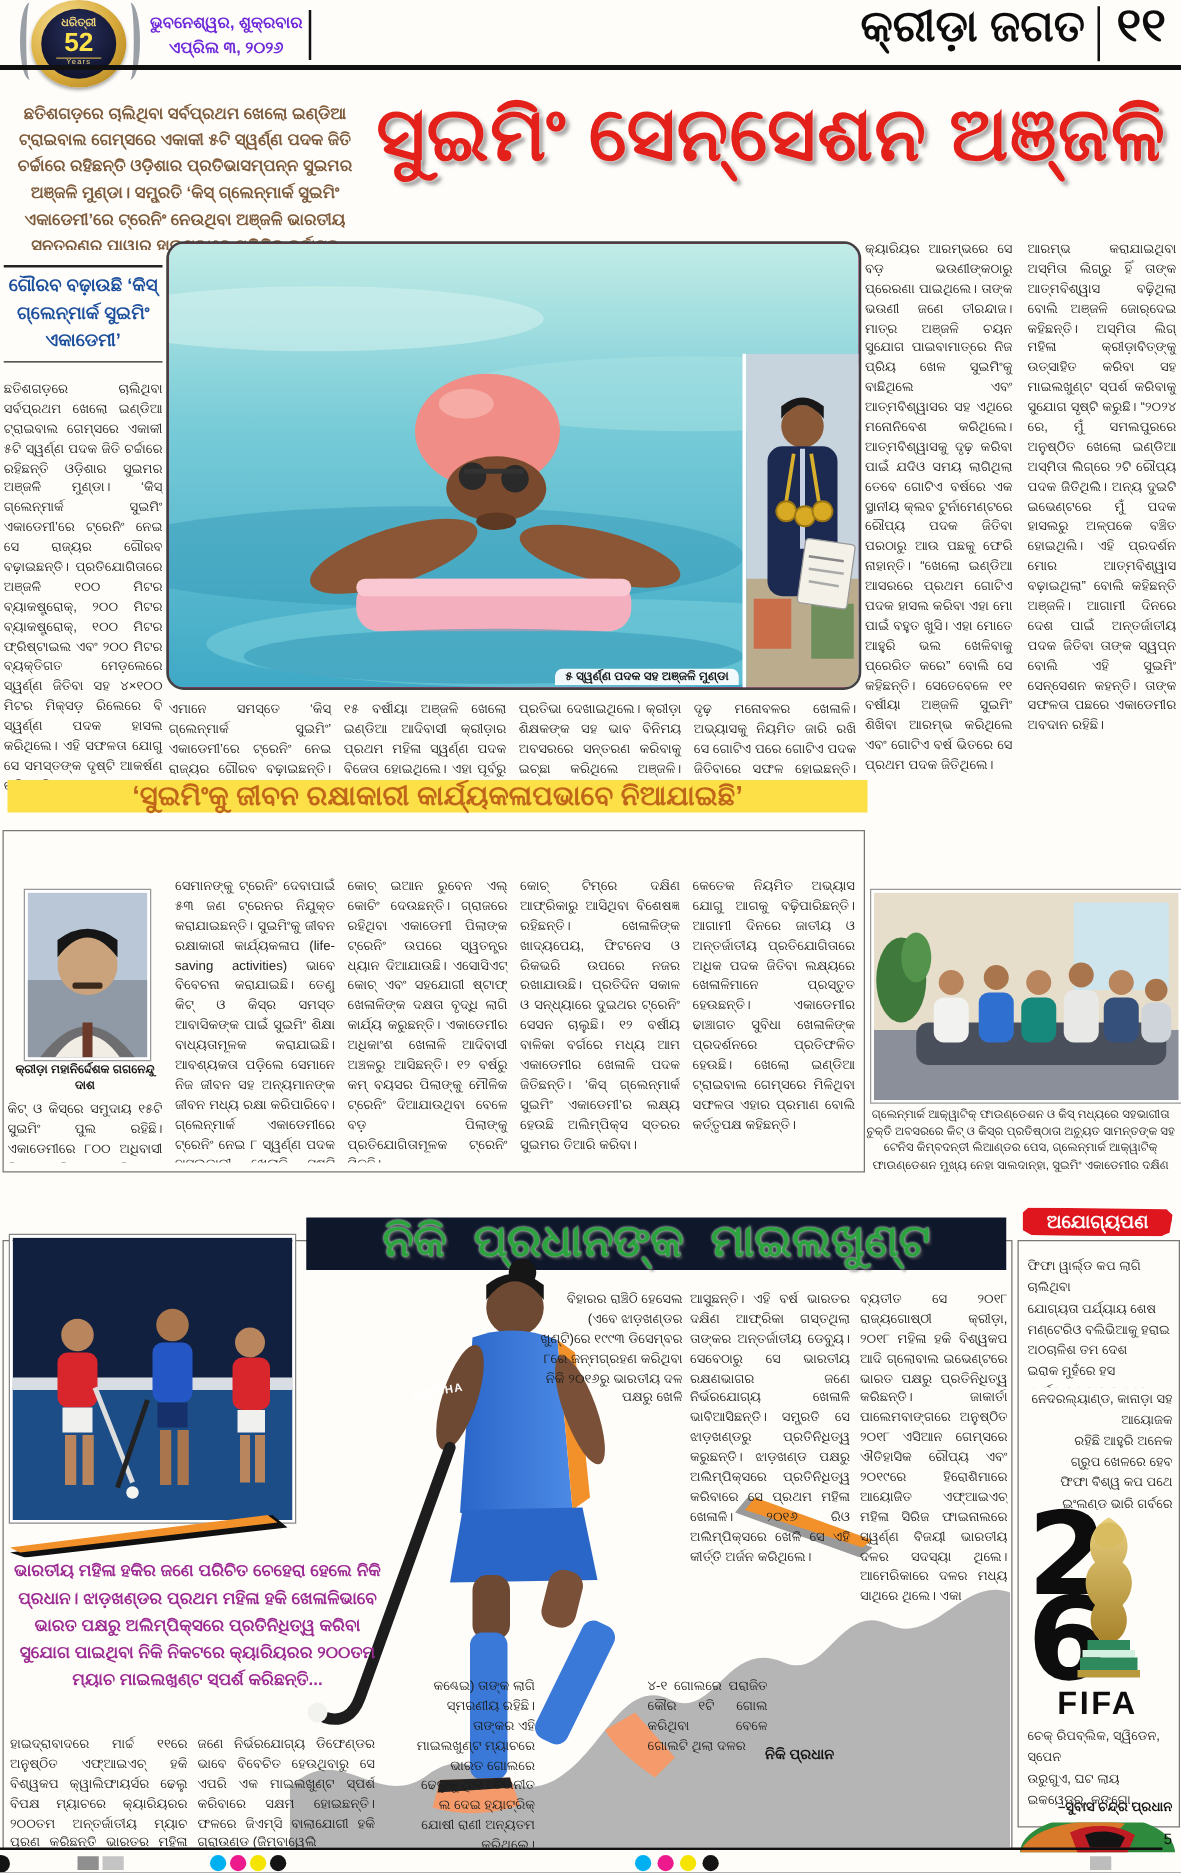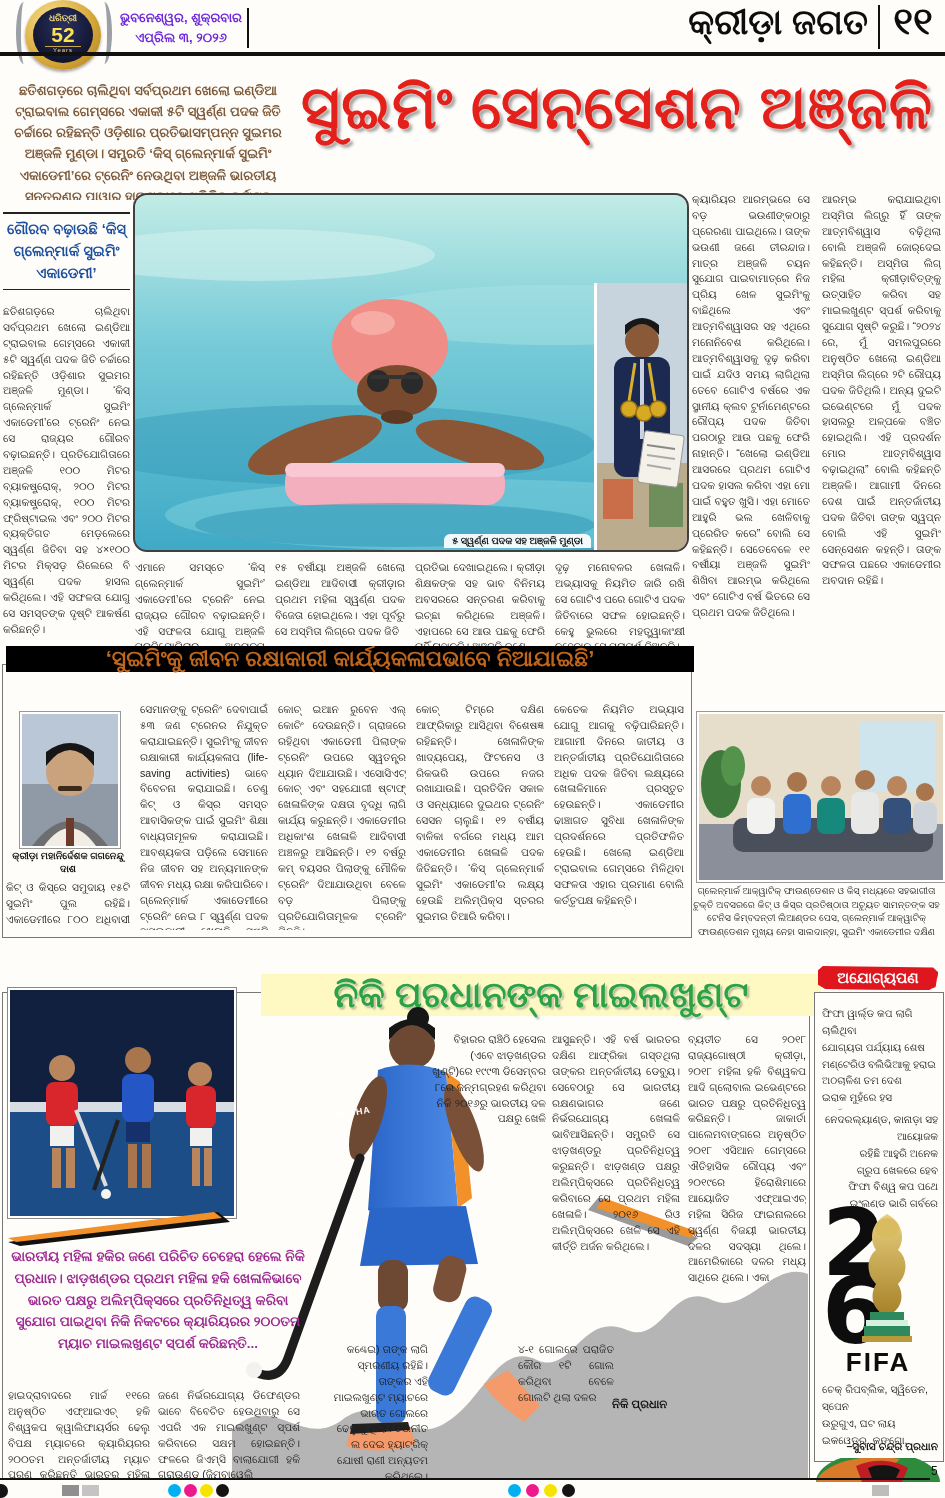--- a/index.html
+++ b/index.html
@@ -116,21 +116,21 @@
 
   <div class="abs just" style="left:692px;top:192px;width:118px;height:512px;">କ୍ୟାରିୟର ଆରମ୍ଭରେ ସେ ବଡ଼ ଭଉଣୀଙ୍କଠାରୁ ପ୍ରେରଣା ପାଇଥିଲେ। ତାଙ୍କ ଭଉଣୀ ଜଣେ ତୀରନ୍ଦାଜ। ମାତ୍ର ଅଞ୍ଜଳି ଚୟନ ସୁଯୋଗ ପାଇବାମାତ୍ରେ ନିଜ ପ୍ରିୟ ଖେଳ ସୁଇମିଂକୁ ବାଛିଥିଲେ ଏବଂ ଆତ୍ମବିଶ୍ୱାସର ସହ ଏଥିରେ ମନୋନିବେଶ କରିଥିଲେ। ଆତ୍ମବିଶ୍ୱାସକୁ ଦୃଢ଼ କରିବା ପାଇଁ ଯଦିଓ ସମୟ ଲାଗିଥିଲା ତେବେ ଗୋଟିଏ ବର୍ଷରେ ଏକ ସ୍ଥାନୀୟ କ୍ଲବ ଟୁର୍ନାମେଣ୍ଟରେ ରୌପ୍ୟ ପଦକ ଜିତିବା ପରଠାରୁ ଆଉ ପଛକୁ ଫେରି ନାହାନ୍ତି। “ଖେଲୋ ଇଣ୍ଡିଆ ଆସରରେ ପ୍ରଥମ ଗୋଟିଏ ପଦକ ହାସଲ କରିବା ଏହା ମୋ ପାଇଁ ବହୁତ ଖୁସି। ଏହା ମୋତେ ଆହୁରି ଭଲ ଖେଳିବାକୁ ପ୍ରେରିତ କରେ” ବୋଲି ସେ କହିଛନ୍ତି। ସେତେବେଳେ ୧୧ ବର୍ଷୀୟା ଅଞ୍ଜଳି ସୁଇମିଂ ଶିଖିବା ଆରମ୍ଭ କରିଥିଲେ ଏବଂ ଗୋଟିଏ ବର୍ଷ ଭିତରେ ସେ ପ୍ରଥମ ପଦକ ଜିତିଥିଲେ।</div>
   <div class="abs just" style="left:822px;top:192px;width:119px;height:512px;">ଆରମ୍ଭ କରାଯାଇଥିବା ଅସ୍ମିତା ଲିଗ୍‌ରୁ ହିଁ ତାଙ୍କ ଆତ୍ମବିଶ୍ୱାସ ବଢ଼ିଥିଲା ବୋଲି ଅଞ୍ଜଳି ଜୋର୍‌ଦେଇ କହିଛନ୍ତି। ଅସ୍ମିତା ଲିଗ୍ ମହିଳା କ୍ରୀଡ଼ାବିତ୍‌ଙ୍କୁ ଉତ୍ସାହିତ କରିବା ସହ ମାଇଲଖୁଣ୍ଟ ସ୍ପର୍ଶ କରିବାକୁ ସୁଯୋଗ ସୃଷ୍ଟି କରୁଛି। “୨୦୨୪ ରେ, ମୁଁ ସମଲପୁରରେ ଅନୁଷ୍ଠିତ ଖେଲୋ ଇଣ୍ଡିଆ ଅସ୍ମିତା ଲିଗ୍‌ରେ ୨ଟି ରୌପ୍ୟ ପଦକ ଜିତିଥିଲି। ଅନ୍ୟ ଦୁଇଟି ଇଭେଣ୍ଟରେ ମୁଁ ପଦକ ହାସଲରୁ ଅଳ୍ପକେ ବଞ୍ଚିତ ହୋଇଥିଲି। ଏହି ପ୍ରଦର୍ଶନ ମୋର ଆତ୍ମବିଶ୍ୱାସ ବଢ଼ାଇଥିଲା” ବୋଲି କହିଛନ୍ତି ଅଞ୍ଜଳି। ଆଗାମୀ ଦିନରେ ଦେଶ ପାଇଁ ଅନ୍ତର୍ଜାତୀୟ ପଦକ ଜିତିବା ତାଙ୍କ ସ୍ୱପ୍ନ ବୋଲି ଏହି ସୁଇମିଂ ସେନ୍‌ସେଶନ କହନ୍ତି। ତାଙ୍କ ସଫଳତା ପଛରେ ଏକାଡେମୀର ଅବଦାନ ରହିଛି।</div>
 
   <div class="abs just" style="left:135px;top:560px;width:130px;height:88px;">ଏମାନେ ସମସ୍ତେ ‘କିସ୍ ଗ୍ଲେନ୍‌ମାର୍କ ସୁଇମିଂ’ ଏକାଡେମୀ’ରେ ଟ୍ରେନିଂ ନେଇ ରାଜ୍ୟର ଗୌରବ ବଢ଼ାଇଛନ୍ତି। ଏହି ସଫଳତା ଯୋଗୁ ଅଞ୍ଜଳି ପ୍ରତିଯୋଗିତାର ଅନ୍ୟତମ ସଫଳ ଆଥଲେଟ୍‌ର ମାନ୍ୟତା ପାଇଥିଲେ।</div>
   <div class="abs just" style="left:275px;top:560px;width:130px;height:88px;">୧୫ ବର୍ଷୀୟା ଅଞ୍ଜଳି ଖେଲୋ ଇଣ୍ଡିଆ ଆଦିବାସୀ କ୍ରୀଡ଼ାର ପ୍ରଥମ ମହିଳା ସ୍ୱର୍ଣ୍ଣ ପଦକ ବିଜେତା ହୋଇଥିଲେ। ଏହା ପୂର୍ବରୁ ସେ ଅସ୍ମିତା ଲିଗ୍‌ରେ ପଦକ ଜିତି</div>
   <div class="abs just" style="left:555px;top:560px;width:130px;height:88px;">ଦୃଢ଼ ମନୋବଳର ଖେଳାଳି। ଅଭ୍ୟାସକୁ ନିୟମିତ ଜାରି ରଖି ସେ ଗୋଟିଏ ପରେ ଗୋଟିଏ ପଦକ ଜିତିବାରେ ସଫଳ ହୋଇଛନ୍ତି। କେହୁ ଭୁଲରେ ମହତ୍ତ୍ୱାକାଂକ୍ଷୀ ନହେବାକୁ ସେ ପରାମର୍ଶ ଦିଅନ୍ତି।</div>
   <div class="abs just" style="left:415px;top:560px;width:130px;height:88px;">ପ୍ରତିଭା ଦେଖାଇଥିଲେ। କ୍ରୀଡ଼ା ଶିକ୍ଷକଙ୍କ ସହ ଭାବ ବିନିମୟ ଅବସରରେ ସନ୍ତରଣ କରିବାକୁ ଇଚ୍ଛା କରିଥିଲେ ଅଞ୍ଜଳି। ଏହାପରେ ସେ ଆଉ ପଛକୁ ଫେରି ଚାହିଁ ନାହାନ୍ତି। ଅଞ୍ଜଳି ଜଣେ</div>
 
   <div class="abs boxline" style="left:2px;top:664px;width:688px;height:272px;"></div>
-  <div class="abs ctr orange-head" style="left:6px;top:646px;width:680px;background:#000000;padding:0 4px;">‘ସୁଇମିଂକୁ ଜୀବନ ରକ୍ଷାକାରୀ କାର୍ଯ୍ୟକଳାପଭାବେ ନିଆଯାଇଛି’</div>
+  <div class="abs ctr orange-head" style="left:6px;top:624px;width:680px;background:#fde047;padding:0 4px;">‘ସୁଇମିଂକୁ ଜୀବନ ରକ୍ଷାକାରୀ କାର୍ଯ୍ୟକଳାପଭାବେ ନିଆଯାଇଛି’</div>
 
   <div class="abs" style="left:20px;top:712px;width:96px;height:132px;border:2px solid #fff;outline:1px solid #999;overflow:hidden;">
     <svg width="96" height="132" viewBox="0 0 96 132">
       <rect width="96" height="132" fill="#b9c7d6"></rect>
       <rect y="70" width="96" height="62" fill="#8f9aa6"></rect>
       <path d="M10 132 Q48 82 86 132 Z" fill="#6e6e70"></path>
       <path d="M22 132 Q48 96 74 132 Z" fill="#f1ede4"></path>
       <rect x="44" y="104" width="8" height="28" fill="#6b3a2a"></rect>
       <circle cx="48" cy="58" r="24" fill="#caa27c"></circle>
       <path d="M24 52 q24 -32 48 0 l0 -14 q-24 -18 -48 0 z" fill="#161616"></path>
@@ -165,21 +165,21 @@
         <circle cx="198" cy="72" r="10" fill="#b9855c"></circle>
           <rect x="184" y="84" width="28" height="36" rx="8" fill="#35507a"></rect>
         <circle cx="226" cy="78" r="9" fill="#a9754c"></circle>
           <rect x="214" y="88" width="24" height="32" rx="8" fill="#cfd4da"></rect>
       </g>
     </svg>
   </div>
   <div class="abs ctr" style="left:688px;top:884px;width:257px;font-size:9.4px;line-height:1.45;color:#222;height:56px;overflow:hidden;">ଗ୍ଲେନ୍‌ମାର୍କ ଆକ୍ୱାଟିକ୍ ଫାଉଣ୍ଡେଶନ ଓ କିସ୍ ମଧ୍ୟରେ ସହଭାଗୀତା ଚୁକ୍ତି ଅବସରରେ କିଟ୍ ଓ କିସ୍‌ର ପ୍ରତିଷ୍ଠାତା ଅଚ୍ୟୁତ ସାମନ୍ତଙ୍କ ସହ ଟେନିସ କିମ୍ବଦନ୍ତୀ ଲିଆଣ୍ଡର ପେସ, ଗ୍ଲେନ୍‌ମାର୍କ ଆକ୍ୱାଟିକ୍ ଫାଉଣ୍ଡେଶନ ମୁଖ୍ୟ ନେହା ସାଲଦାନ୍ହା, ସୁଇମିଂ ଏକାଡେମୀର ଦକ୍ଷିଣ ଆଫ୍ରିକୀୟ କୋଚ୍ ଇଆନ ରୁବେନ ଏଲ୍ ଏବଂ ଅନ୍ୟମାନେ।</div>
 
   <div class="abs boxline" style="left:2px;top:992px;width:806px;height:486px;"></div>
-  <div class="abs ctr green-head" style="left:261px;top:974px;width:560px;background:#fef9c3;">ନିକି ପ୍ରଧାନଙ୍କ ମାଇଲଖୁଣ୍ଟ</div>
+  <div class="abs ctr green-head" style="left:245px;top:974px;width:560px;background:#0f172a;font-family:Liberation Mono, monospace;">ନିକି ପ୍ରଧାନଙ୍କ ମାଇଲଖୁଣ୍ଟ</div>
 
   <div class="abs" style="left:8px;top:988px;width:224px;height:226px;border:2px solid #fff;outline:1px solid #888;overflow:hidden;">
     <svg width="224" height="226" viewBox="0 0 224 226">
       <rect width="224" height="226" fill="#11203e"></rect>
       <rect y="120" width="224" height="106" fill="#1d4d86"></rect>
       <rect y="112" width="224" height="10" fill="#d8dde4"></rect>
       <g>
           <circle cx="52" cy="78" r="13" fill="#b9855c"></circle>
           <rect x="36" y="92" width="32" height="44" rx="8" fill="#d8262c"></rect>
           <rect x="40" y="136" width="24" height="20" fill="#f0f0ee"></rect>

